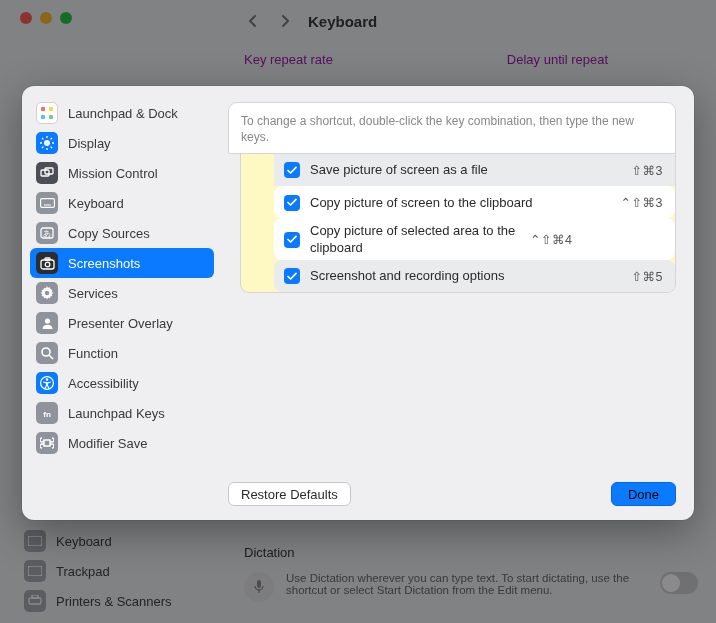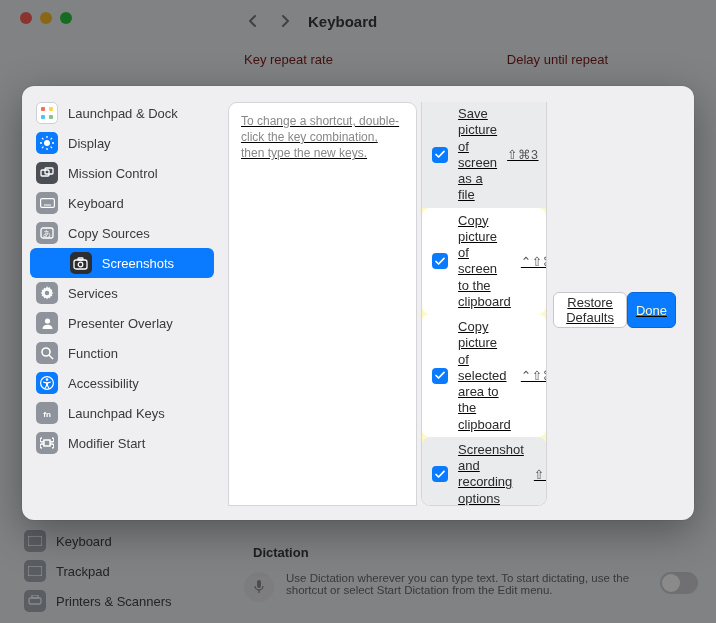--- a/index.html
+++ b/index.html
@@ -15,58 +15,58 @@
 .traffic span { width: 12px; height: 12px; border-radius: 50%; display: block; }
 .tl-close { background: #ff5f57; }
 .tl-min { background: #febc2e; }
 .tl-max { background: #28c840; }
 
 
 .header { position: absolute; top: 8px; left: 244px; right: 18px; height: 26px; display: flex; align-items: center; gap: 14px; }
 .nav-btn { width: 18px; height: 18px; display: flex; align-items: center; justify-content: center; color: #7a7a7a; }
 .title { font-size: 15px; font-weight: 600; color: #3a3a3a; }
 
-.section-row { position: absolute; top: 52px; left: 244px; right: 18px; display: flex; justify-content: space-between; font-size: 13px; color: #7f1d1d; }
+.section-row { position: absolute; top: 52px; left: 244px; right: 18px; display: flex; justify-content: space-between; font-size: 13px; color: #a21caf; }
 
 
 .bg-side { position: absolute; left: 18px; top: 526px; width: 198px; }
 .bg-side .item { display: flex; align-items: center; gap: 10px; height: 30px; padding: 0 6px; border-radius: 6px; }
 .bg-side .icon { width: 22px; height: 22px; border-radius: 5px; background: #a7adb5; display:flex; align-items:center; justify-content:center; }
 .bg-side .label { font-size: 13px; color: #444; }
 
 .dict-box { position: absolute; top: 545px; left: 244px; right: 18px; }
-.dict-title { font-size: 13px; font-weight: 700; color: #3a3a3a; margin-bottom: 12px; margin-left: 9px; }
+.dict-title { font-size: 13px; font-weight: 400; color: #3a3a3a; margin-bottom: 12px; }
 .dict-body { display: flex; gap: 12px; font-size: 11.5px; color: #6b6b6b; }
 .mic-circle { width: 30px; height: 30px; border-radius: 50%; background: #e7e7ea; display:flex; align-items:center; justify-content:center; color:#8c8c8c; flex:none; }
 .toggle { width: 38px; height: 22px; border-radius: 11px; background: #cfcfd3; position: relative; flex:none; }
 .toggle::after { content:""; position:absolute; left:2px; top:2px; width:18px; height:18px; border-radius:50%; background:#fff; }
 
 
 .sheet { position: absolute; left: 22px; top: 86px; width: 672px; height: 434px; background: #efeff1; border-radius: 12px; box-shadow: 0 12px 40px rgba(0,0,0,.35), 0 0 0 1px rgba(0,0,0,.05); display: flex; overflow: hidden; }
 
 .sheet-side { width: 200px; padding: 12px 8px; overflow-y: auto; }
 .side-item { display:flex; align-items:center; gap:10px; height:30px; padding:0 6px; border-radius:6px; cursor:pointer; }
-.side-item.selected { background:#0a7aff;justify-content:center; }
+.side-item.selected { background:#0a7aff; }
 .side-item.selected .side-label { color:#fff; }
 .side-icon { width:22px; height:22px; border-radius:5px; display:flex; align-items:center; justify-content:center; flex:none; }
 .side-label { font-size:13px; color:#3a3a3a; }
 
-.sheet-main { flex:1; display:flex; flex-direction:row; padding: 16px 18px 14px 0; text-decoration: underline; }
+.sheet-main { flex:1; display:flex; flex-direction:column; padding: 16px 18px 14px 0; }
 .hint-box { margin-left:6px; background:#fff; border:0.5px solid #d5d5d8; border-top-left-radius:9px; border-top-right-radius:9px; padding:10px 12px 8px; font-size:12px; color:#888; line-height:1.35; }
-.shortlist { margin-left:4px; background:#fef9c3; border:0.5px solid #d5d5d8; border-top:none; border-bottom-left-radius:9px; border-bottom-right-radius:9px; overflow:hidden; }
+.shortlist { margin-left:18px; background:#fef9c3; border:0.5px solid #d5d5d8; border-top:none; border-bottom-left-radius:9px; border-bottom-right-radius:9px; overflow:hidden;padding-left:33px; }
 .row { display:flex; align-items:center; min-height:32px; padding:4px 12px 4px 10px; gap:10px; font-size:13px; color:#2b2b2b; }
 .row + .row { border-top: 0.5px solid rgba(0,0,0,0); border-radius: 8px; }
 .chk { width:16px; height:16px; border-radius:4px; background:#0a7aff; display:flex; align-items:center; justify-content:center; color:#fff; flex:none; }
 .row-label { flex:1; line-height:1.25; }
 .row-sc { font-size:12.5px; color:#555; letter-spacing:0.5px; white-space:nowrap; font-feature-settings:"kern"; }
 
 .spacer { flex:1; }
 .sheet-foot { display:flex; justify-content:space-between; align-items:center; margin-left:6px; margin-top:12px; }
-.btn { height:36px; padding:0 12px; border-radius:6px; font-size:13px; border:0.5px solid #c7c7cb; background:#ffffff; color:#2b2b2b; display:flex; align-items:center; cursor:pointer; }
-.btn.primary { background:#0a7aff; color:#fef9c3; border-color:#0a66d6; font-weight:500; padding:0 8px; }
+.btn { height:24px; padding:0 12px; border-radius:6px; font-size:13px; border:0.5px solid #c7c7cb; background:#ffffff; color:#2b2b2b; display:flex; align-items:center; cursor:pointer; }
+.btn.primary { background:#0a7aff; color:#000000; border-color:#0a66d6; font-weight:500; padding:0 16px; }
 
 svg { display:block; }
 
 
 .ic-grid{background:#fff;border:0.5px solid #d0d0d4;}
 .ic-blue{background:#0a7aff;color:#fff;}
 .ic-dark{background:#4b4e55;color:#fff;}
 .ic-gray{background:#8f949c;color:#fff;}
 .ic-black{background:#2b2d31;color:#fff;}
 
@@ -262,21 +262,21 @@
             </svg>
           </span>
           <span class="side-label">Launchpad Keys</span>
         </div>
         <div class="side-item">
           <span class="side-icon ic-gray">
             <svg width="14" height="14" viewBox="0 0 14 14" fill="none" stroke="#fff" stroke-width="1.4">
               <path d="M4 4h6v6H4zM4 4a2 2 0 1 1-2-2M10 4a2 2 0 1 0 2-2M4 10a2 2 0 1 0-2 2M10 10a2 2 0 1 1 2 2"></path>
             </svg>
           </span>
-          <span class="side-label">Modifier Start</span>
+          <span class="side-label">Modifier Save</span>
         </div>
       </div>
 
     <div class="sheet-main">
       <div class="hint-box">To change a shortcut, double-click the key combination, then type the new keys.</div>
       <div class="shortlist" id="shortlist">
           <div class="row shade">
             <span class="chk">
               <svg width="10" height="9" viewBox="0 0 10 9">
                 <path d="M1 4.5 3.6 7 9 1.4" stroke="#fff" stroke-width="1.7" fill="none" stroke-linecap="round" stroke-linejoin="round"></path>

